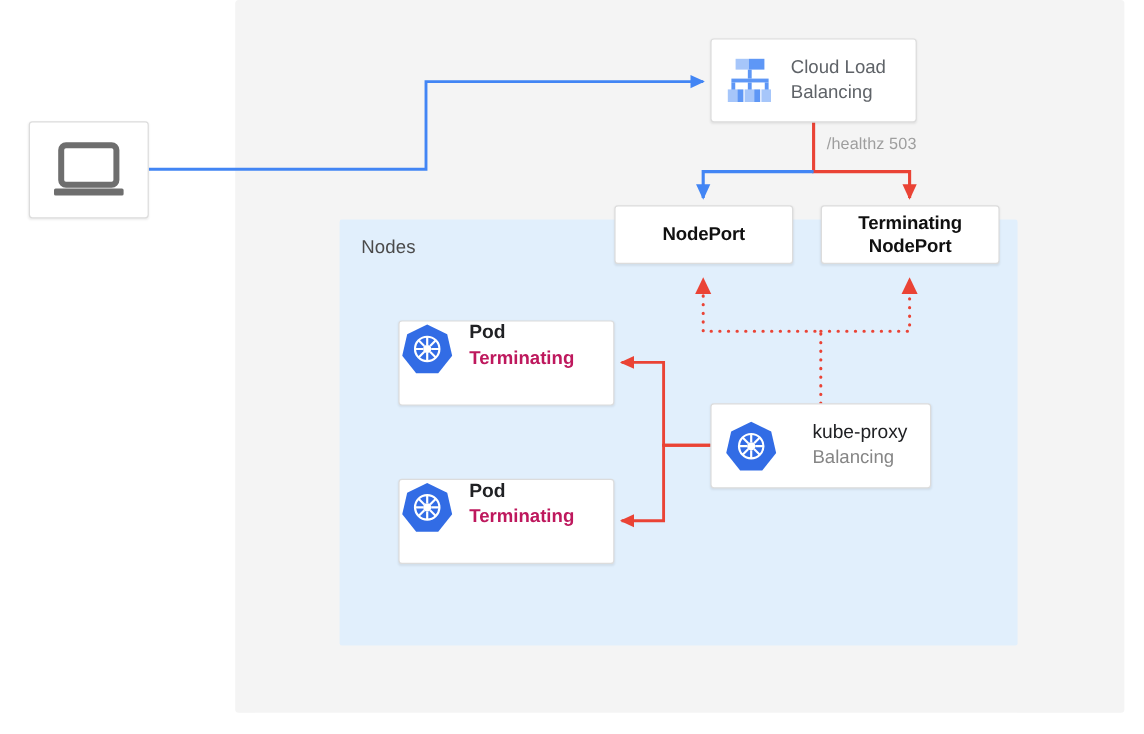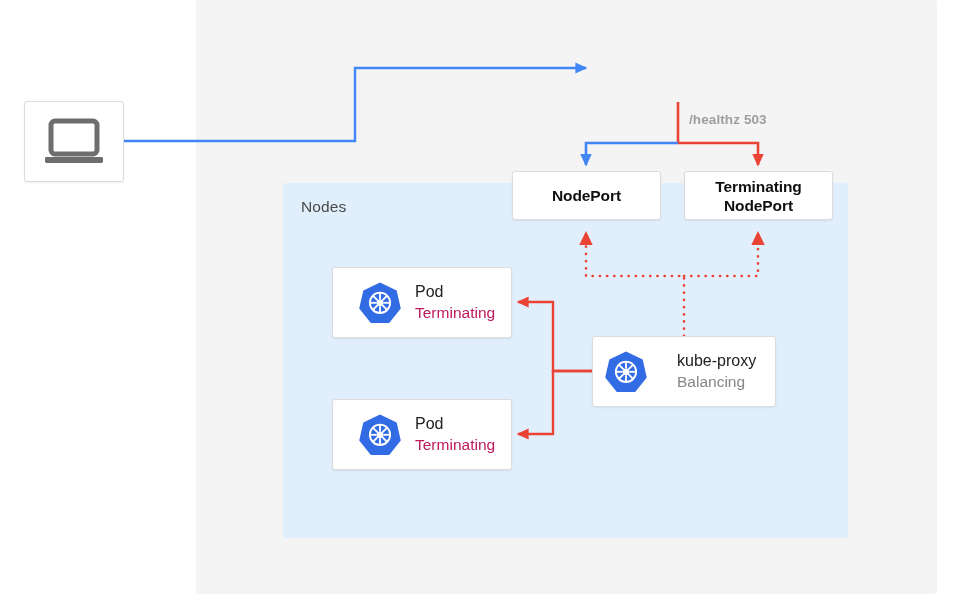--- a/index.html
+++ b/index.html
@@ -88,21 +88,21 @@
     font-weight: bold;
     color: #101010;
     text-align: center;
     line-height: 19px;
     letter-spacing: -.1px;
   }
 
   
   .pod-box {
     left: 332px; width: 180px; height: 71px;
-    display: flex; align-items: center; padding-left: 24px;
+    display: flex; align-items: flex-start; padding-left: 0; font-weight: bold;
   }
   .pod-1 { top: 267px; }
   .pod-2 { top: 399px; }
   .k8s-icon { width: 46px; height: 46px; flex: 0 0 46px; }
   .pod-text { margin-left: 12px; }
   .pod-title {
     font-size: 16px;
     color: #202124;
     line-height: 19px;
   }
@@ -121,21 +121,21 @@
   .kp-text { margin-left: 28px; }
   .kp-title { font-size: 16px; color: #202124; line-height: 19px; }
   .kp-sub { font-size: 15.5px; color: #868686; line-height: 21px; margin-top: 1px; }
 
   
   .healthz-label {
     position: absolute;
     left: 689px;
     top: 112px;
     font-size: 13.5px;
-    font-weight: bold;
+    font-weight: normal;
     color: #9e9e9e;
     white-space: nowrap;
     letter-spacing: .1px;
   }
 
   
   .wires {
     position: absolute;
     left: 0; top: 0;
     width: 953px; height: 612px;
@@ -178,20 +178,40 @@
     <path d="M 592 371 L 553 371 L 553 434 L 518 434" fill="none" stroke="#ea4335" stroke-width="2.4" marker-end="url(#arrow-red)"></path>
   </svg>
 
   <div class="card client-box">
     <svg width="62" height="48" viewBox="0 0 62 48">
       <rect x="8" y="3" width="46" height="33" rx="4" ry="4" fill="#ffffff" stroke="#6e6e6e" stroke-width="5"></rect>
       <rect x="2" y="39" width="58" height="6" rx="1.4" ry="1.4" fill="#6e6e6e"></rect>
     </svg>
   </div>
 
+  <div class="card clb-box">
+    <svg class="clb-icon" viewBox="0 0 46 46">
+      <rect x="11" y="5" width="11" height="9" fill="#a6c6fa"></rect>
+      <rect x="22" y="5" width="13" height="9" fill="#5e97f6"></rect>
+      <rect x="21.2" y="14" width="3.2" height="7.5" fill="#5e97f6"></rect>
+      <rect x="7.5" y="21.5" width="31" height="3.2" fill="#5e97f6"></rect>
+      <rect x="7.5" y="24.7" width="3.2" height="7" fill="#5e97f6"></rect>
+      <rect x="21.2" y="24.7" width="3.2" height="7" fill="#5e97f6"></rect>
+      <rect x="35.3" y="24.7" width="3.2" height="7" fill="#5e97f6"></rect>
+      <rect x="4.5" y="30.5" width="8" height="10.5" fill="#a6c6fa"></rect>
+      <rect x="12.5" y="30.5" width="5" height="10.5" fill="#5e97f6"></rect>
+      <rect x="18.5" y="30.5" width="8" height="10.5" fill="#a6c6fa"></rect>
+      <rect x="26.5" y="30.5" width="5" height="10.5" fill="#5e97f6"></rect>
+      <rect x="32.5" y="30.5" width="8" height="10.5" fill="#a6c6fa"></rect>
+    </svg>
+    <div class="clb-text">
+      <div>Cloud Load</div>
+      <div>Balancing</div>
+    </div>
+  </div>
 
   <div class="healthz-label">/healthz 503</div>
 
   <div class="card np-box">
     <div class="np-label">NodePort</div>
   </div>
 
   <div class="card hc-box">
     <div class="np-label">
       <div>Terminating</div>

